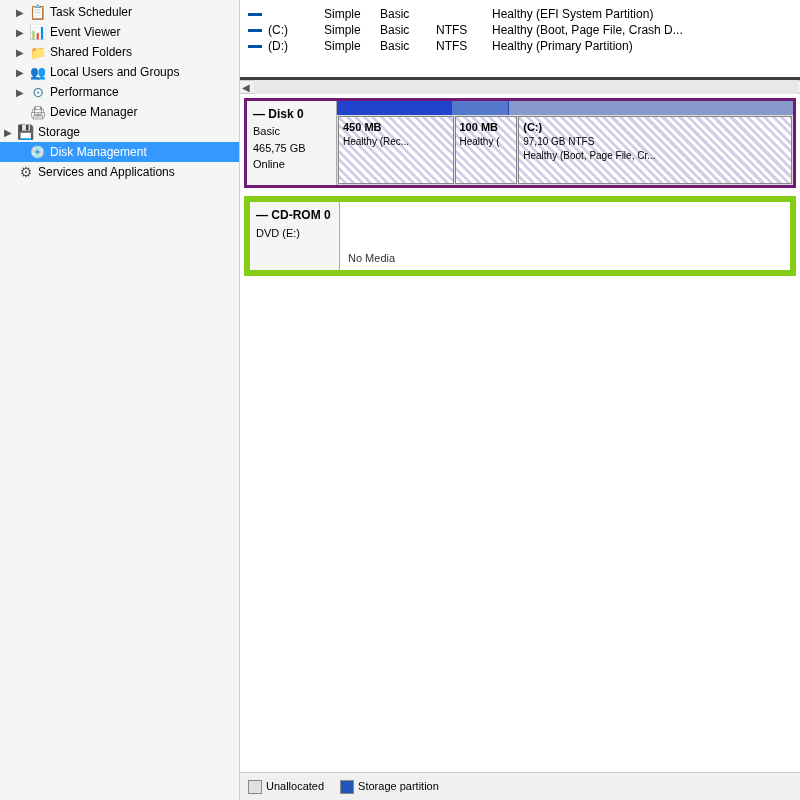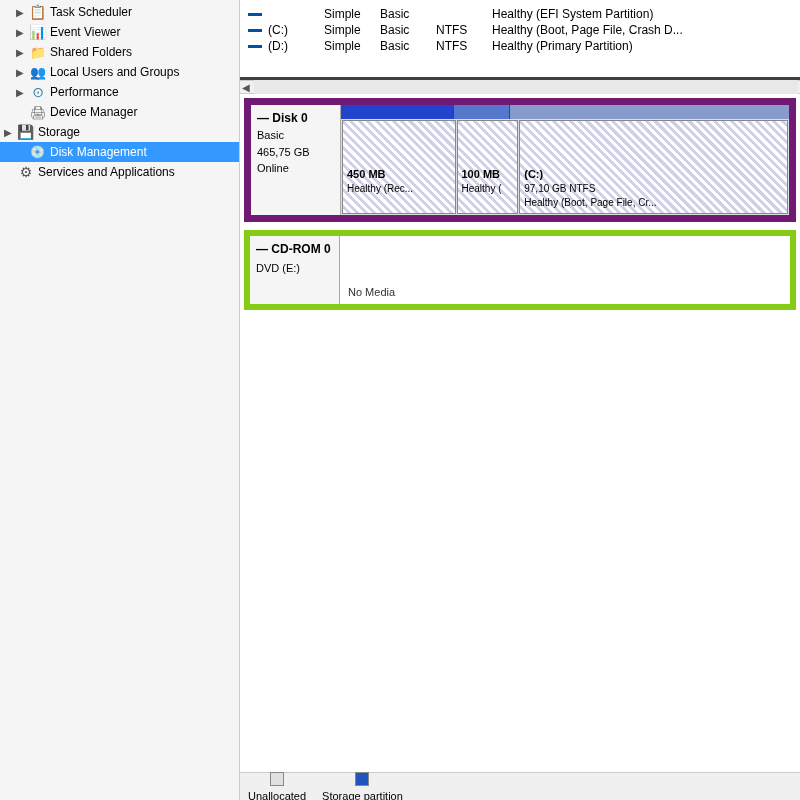--- a/index.html
+++ b/index.html
@@ -139,21 +139,21 @@
       overflow: hidden;
       display: flex;
       flex-direction: column;
       gap: 6px;
     }
 
     .disk-block {
       display: flex;
       align-items: stretch;
       min-height: 90px;
-      border: 7px solid #701a75;
+      border: 3px solid #701a75;
     }
 
     .disk-label {
       width: 90px;
       min-width: 90px;
       padding: 4px 6px;
       background: #f5f5f5;
       border-right: 1px solid #aaa;
       font-size: 11px;
       line-height: 1.5;
@@ -208,21 +208,21 @@
     .partition-cell.hatched {
       background: repeating-linear-gradient(
         45deg,
         #fff,
         #fff 3px,
         #d0d0e8 3px,
         #d0d0e8 6px
       );
     }
 
-    .partition-label { font-weight: bold; font-size: 11px; margin-top: 43px; }
+    .partition-label { font-weight: bold; font-size: 11px; }
 
     .cd-block {
       display: flex;
       align-items: stretch;
       min-height: 80px;
       border: 6px solid #84cc16;
       margin-top: 2px;
     }
 
     .cd-label {
@@ -250,24 +250,23 @@
       background: #f0f0f0;
       border-top: 1px solid #ccc;
       display: flex;
       align-items: center;
       padding: 0 8px;
       gap: 16px;
     }
 
     .legend-item {
       display: flex;
-      align-items: center;
+      align-items: flex-start;
       gap: 4px;
       font-size: 11px;
-      flex-direction: column;
     }
 
     .legend-swatch {
       width: 14px;
       height: 14px;
       border: 1px solid #888;
     }
 
     .swatch-unalloc { background: #e0e0e0; }
     .swatch-primary { background: #2255bb; }

